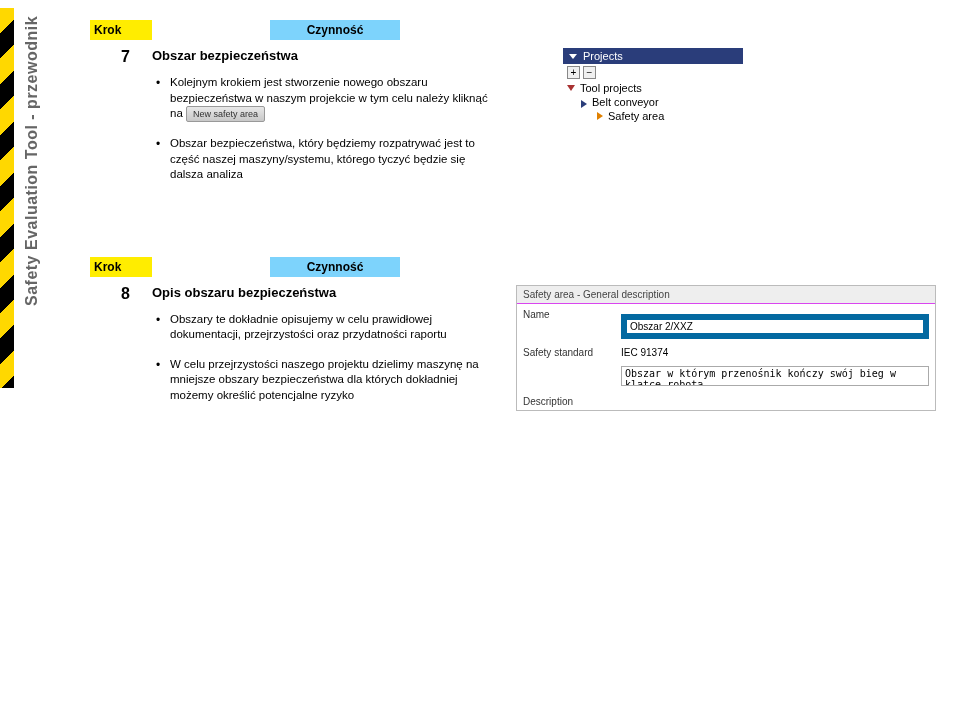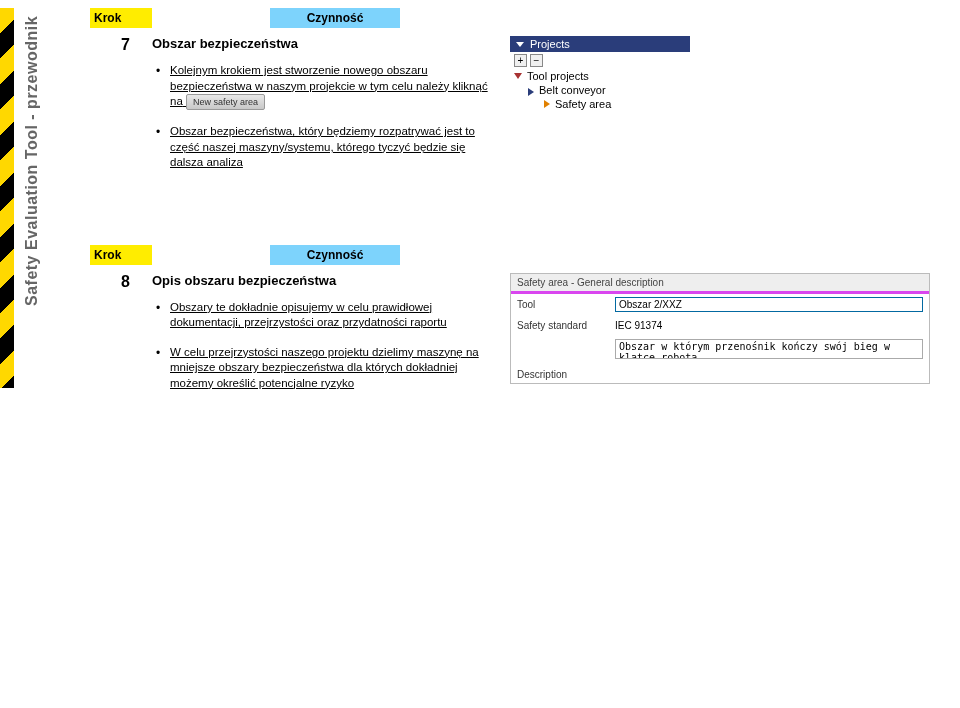--- a/index.html
+++ b/index.html
@@ -41,21 +41,21 @@
     display: flex;
     align-items: center;
     justify-content: flex-end;
     padding-bottom: 8px;
     letter-spacing: 0.5px;
   }
   
   .content {
     position: absolute;
     left: 90px;
-    top: 0;
+    top: 12px;
     width: 860px;
   }
   
   .step-block { margin-top: 8px; }
   
   .step-header {
     display: flex;
     align-items: center;
     height: 20px;
     font-size: 12px;
@@ -102,35 +102,34 @@
     font-size: 12px;
   }
   .step-title {
     font-weight: bold;
     font-size: 13px;
     margin-bottom: 12px;
   }
   
   .step-row {
     display: flex;
-    gap: 18px;
+    gap: 24px;
   }
   .step-left { width: 340px; }
   .step-right { flex: 1; }
   
   ul.bullets {
     list-style: none;
     padding-left: 18px;
   }
   ul.bullets > li {
     position: relative;
     margin-bottom: 14px;
     line-height: 1.35;
     font-size: 11.5px;
-    text-decoration: underline;
   }
   ul.bullets > li::before {
     content: "•";
     position: absolute;
     left: -14px;
     top: 0;
     font-size: 12px;
   }
   
   .btn-new-safety {
@@ -142,20 +141,21 @@
     padding: 1px 6px;
     color: #333;
     vertical-align: middle;
   }
   
   
   .proj-tree {
     font-size: 11px;
     border: none;
     width: 180px;
+    margin-left: 47px;
   }
   .proj-header {
     background: #2a3d7a;
     color: #fff;
     padding: 2px 6px;
     font-size: 11px;
     display: flex;
     align-items: center;
     gap: 6px;
   }
@@ -213,45 +213,46 @@
   }
   
   
   .form-panel {
     border: 1px solid #bbb;
     font-size: 10px;
     width: 420px;
   }
   .form-title {
     background: #eee;
-    border-bottom: 3px solid #d946ef;
+    border-bottom: 1px solid #d946ef;
     padding: 3px 6px;
     font-size: 10px;
     color: #444;
   }
   .form-row {
     display: flex;
     align-items: flex-start;
     padding: 3px 6px;
     gap: 8px;
   }
   .form-label {
     width: 90px;
     color: #333;
     padding-top: 2px;
   }
   .form-field {
     flex: 1;
   }
   .form-field input {
     width: 100%;
-    border: 1px solid #0369a1;
+    border: 6px solid #0369a1;
     font-size: 10px;
     padding: 1px 3px;
     background: #fff;
+    margin-top: 7px;
   }
   .form-field textarea {
     width: 100%;
     height: 20px;
     border: 1px solid #aaa;
     font-size: 10px;
     padding: 1px 3px;
     resize: none;
     background: #fff;
   }
@@ -332,21 +333,21 @@
             <div class="step-title">Opis obszaru bezpieczeństwa</div>
             <ul class="bullets">
               <li>Obszary te dokładnie opisujemy w celu prawidłowej dokumentacji, przejrzystości oraz przydatności raportu</li>
               <li>W celu przejrzystości naszego projektu dzielimy maszynę na mniejsze obszary bezpieczeństwa dla których dokładniej możemy określić potencjalne ryzyko</li>
             </ul>
           </div>
           <div class="step-right">
             <div class="form-panel">
               <div class="form-title">Safety area - General description</div>
               <div class="form-row">
-                <div class="form-label">Tool</div>
+                <div class="form-label">Name</div>
                 <div class="form-field"><input type="text" value="Obszar 2/XXZ" style=""></div>
               </div>
               <div class="form-row">
                 <div class="form-label">Safety standard</div>
                 <div class="form-field form-static">IEC 91374</div>
               </div>
               <div class="form-row">
                 <div class="form-label"></div>
                 <div class="form-field"><textarea style="">Obszar w którym przenośnik kończy swój bieg w klatce robota</textarea></div>
               </div>

